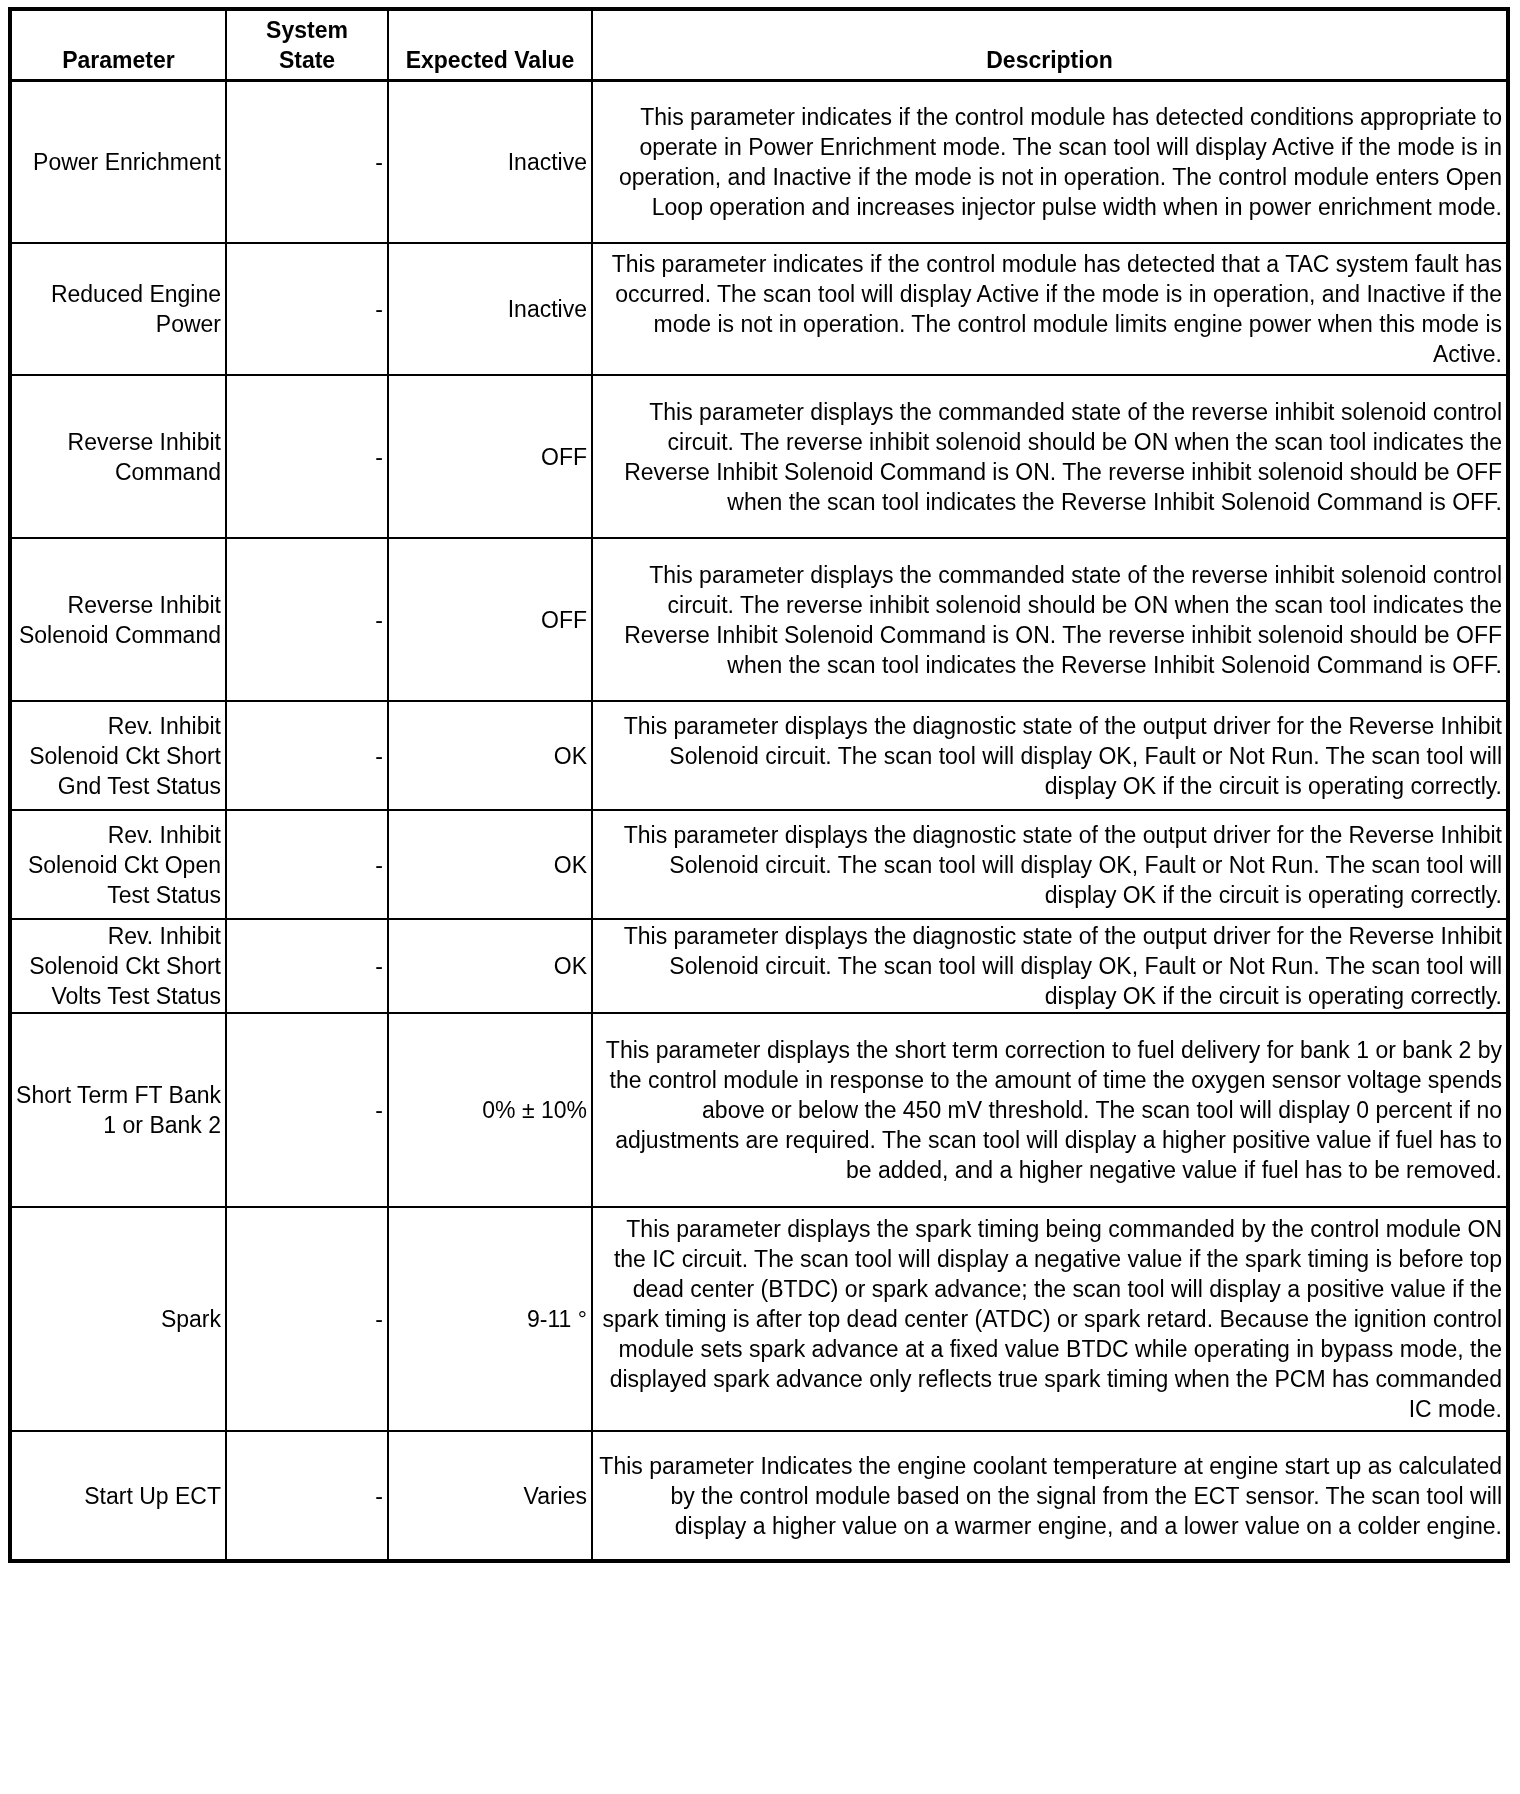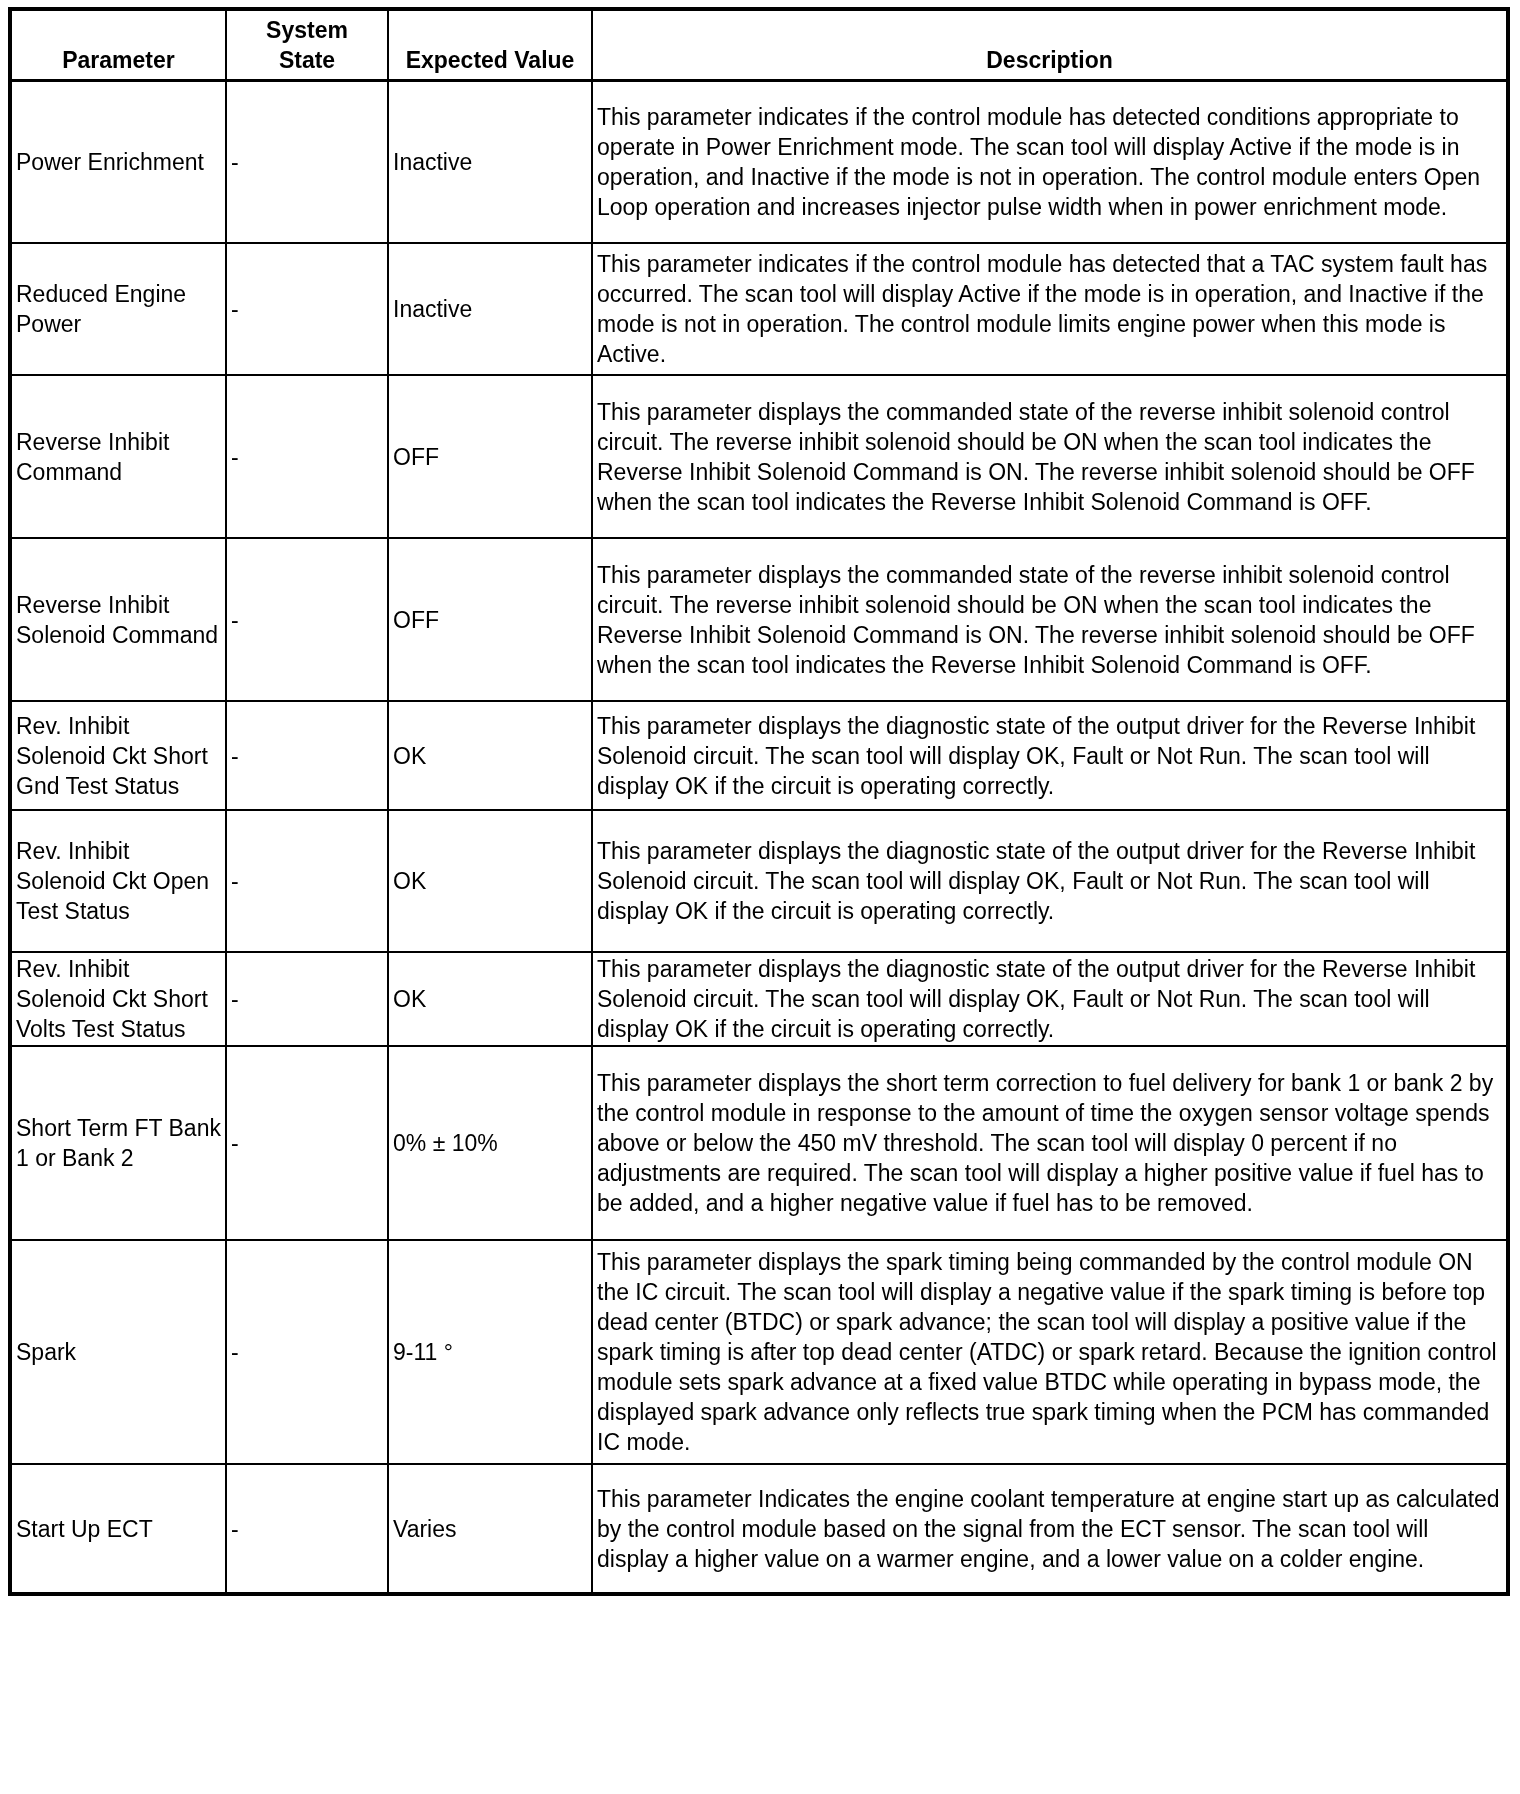--- a/index.html
+++ b/index.html
@@ -1,18 +1,18 @@
 <!DOCTYPE html>
 <html><head>
 <meta charset="utf-8">
 <style>
   html,body{margin:0;padding:0;background:#fff;}
   body{width:1520px;height:1794px;position:relative;overflow:hidden;font-family:"Liberation Sans",sans-serif;color:#000;}
   table{position:absolute;left:8px;top:7px;width:1502px;border-collapse:collapse;border:4px solid #000;table-layout:fixed;}
-  th,td{border:2px solid #000;font-size:23px;line-height:30px;padding:1px 4px;vertical-align:middle;text-align:left;}
+  th,td{border:2px solid #000;font-size:23px;line-height:30px;padding:1px 4px;vertical-align:middle;text-align:right;}
   th{font-weight:bold;text-align:center;vertical-align:bottom;padding-bottom:4px;margin-left:19px;}
   thead tr{height:71px;}
   thead th{border-bottom:3px solid #000;}
   col.c1{width:216px;} col.c2{width:162px;} col.c3{width:204px;} col.c4{width:auto;}
 </style>
 </head>
 <body>
 
 <table>
   <colgroup>
@@ -53,21 +53,21 @@
     <td>-</td>
     <td>OFF</td>
     <td>This parameter displays the commanded state of the reverse inhibit solenoid control circuit. The reverse inhibit solenoid should be ON when the scan tool indicates the Reverse Inhibit Solenoid Command is ON. The reverse inhibit solenoid should be OFF when the scan tool indicates the Reverse Inhibit Solenoid Command is OFF.</td>
   </tr>
       <tr style="height: 109px;">
     <td>Rev. Inhibit Solenoid Ckt Short Gnd Test Status</td>
     <td>-</td>
     <td>OK</td>
     <td>This parameter displays the diagnostic state of the output driver for the Reverse Inhibit Solenoid circuit. The scan tool will display OK, Fault or Not Run. The scan tool will display OK if the circuit is operating correctly.</td>
   </tr>
-      <tr style="height: 142px;">
+      <tr style="height: 109px;">
     <td>Rev. Inhibit Solenoid Ckt Open Test Status</td>
     <td>-</td>
     <td>OK</td>
     <td>This parameter displays the diagnostic state of the output driver for the Reverse Inhibit Solenoid circuit. The scan tool will display OK, Fault or Not Run. The scan tool will display OK if the circuit is operating correctly.</td>
   </tr>
       <tr style="height: 87px;">
     <td>Rev. Inhibit Solenoid Ckt Short Volts Test Status</td>
     <td>-</td>
     <td>OK</td>
     <td>This parameter displays the diagnostic state of the output driver for the Reverse Inhibit Solenoid circuit. The scan tool will display OK, Fault or Not Run. The scan tool will display OK if the circuit is operating correctly.</td>

